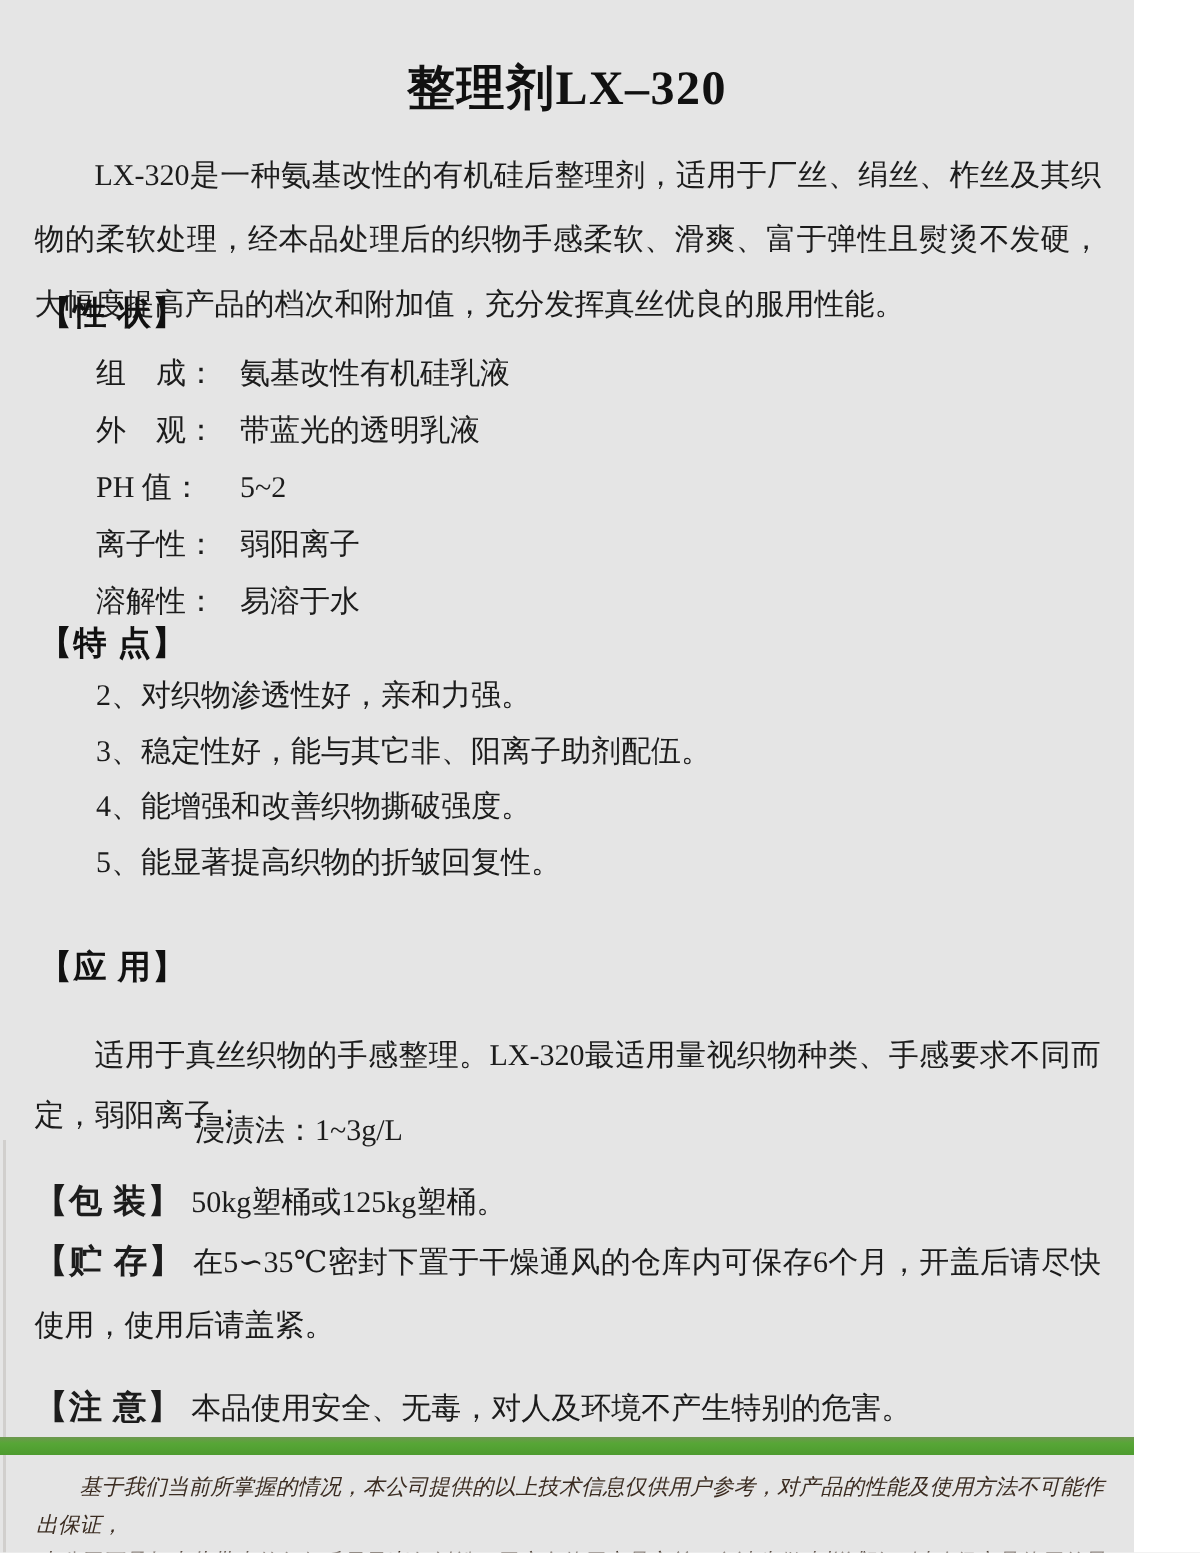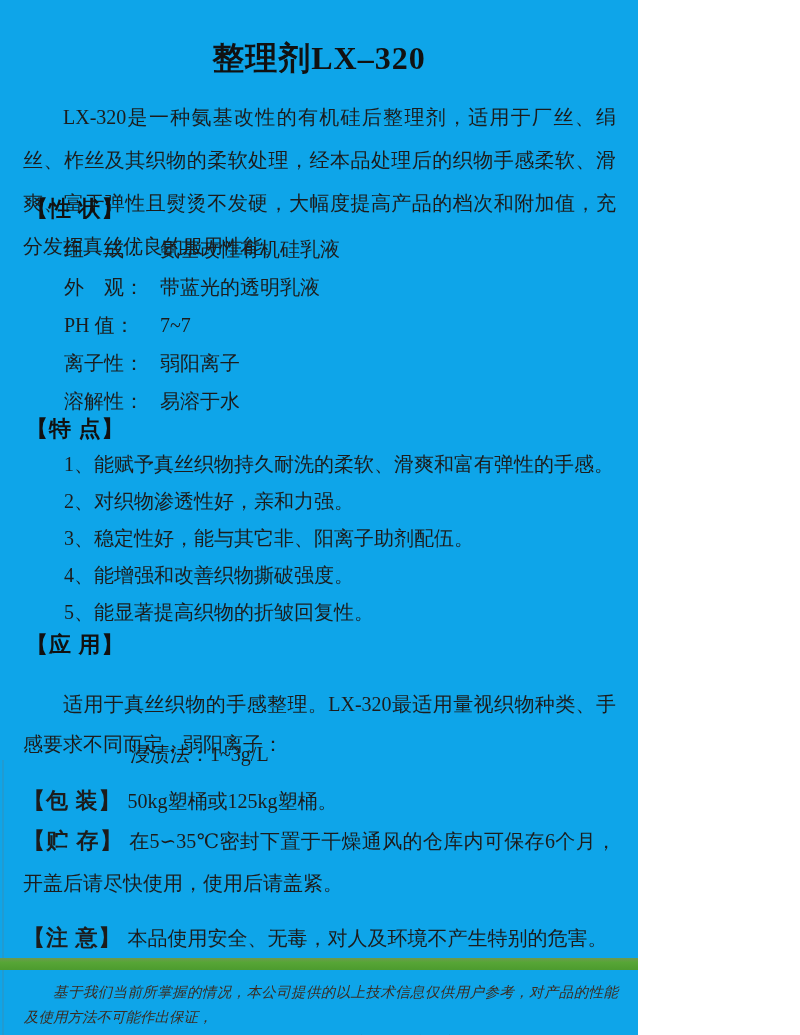--- a/index.html
+++ b/index.html
@@ -5,22 +5,22 @@
   html,body{margin:0;padding:0;}
   body{
     width:800px;height:1035px;
     background:#ffffff;
     font-family:"Liberation Serif","DejaVu Serif",serif;
     color:#1c1c1c;
     -webkit-font-smoothing:antialiased;
   }
   .page{
     position:relative;
-    width:638px;height:1035px;
-    background:#0ea5e9;
+    width:756px;height:1035px;
+    background:#e5e5e5;
     overflow:hidden;
   }
   
   .page::before{
     content:"";
     position:absolute;left:2px;top:760px;bottom:0;width:2px;
     background:rgba(120,110,100,0.18);
   }
   .doc-title{
     position:absolute;top:16px;left:0;right:0;
@@ -103,33 +103,32 @@
 
   <div class="sec-heading" style="top:194px;">【性 状】</div>
   <ul class="prop-list">
     <li>
       <span class="prop-label">组　成：</span><span>氨基改性有机硅乳液</span>
     </li>
     <li>
       <span class="prop-label">外　观：</span><span>带蓝光的透明乳液</span>
     </li>
     <li>
-      <span class="prop-label">PH 值：</span><span>7~7</span>
+      <span class="prop-label">PH 值：</span><span>5~2</span>
     </li>
     <li>
       <span class="prop-label">离子性：</span><span>弱阳离子</span>
     </li>
     <li>
       <span class="prop-label">溶解性：</span><span>易溶于水</span>
     </li>
   </ul>
 
   <div class="sec-heading" style="top:414px;">【特 点】</div>
   <ul class="feat-list">
-    <li>1、能赋予真丝织物持久耐洗的柔软、滑爽和富有弹性的手感。</li>
     <li>2、对织物渗透性好，亲和力强。</li>
     <li>3、稳定性好，能与其它非、阳离子助剂配伍。</li>
     <li>4、能增强和改善织物撕破强度。</li>
     <li>5、能显著提高织物的折皱回复性。</li>
   </ul>
 
   <div class="sec-heading" style="top:630px;">【应 用】</div>
   <p class="para app-body">适用于真丝织物的手感整理。LX-320最适用量视织物种类、手感要求不同而定，弱阳离子：</p>
   <div class="dosage">浸渍法：1~3g/L</div>
 

